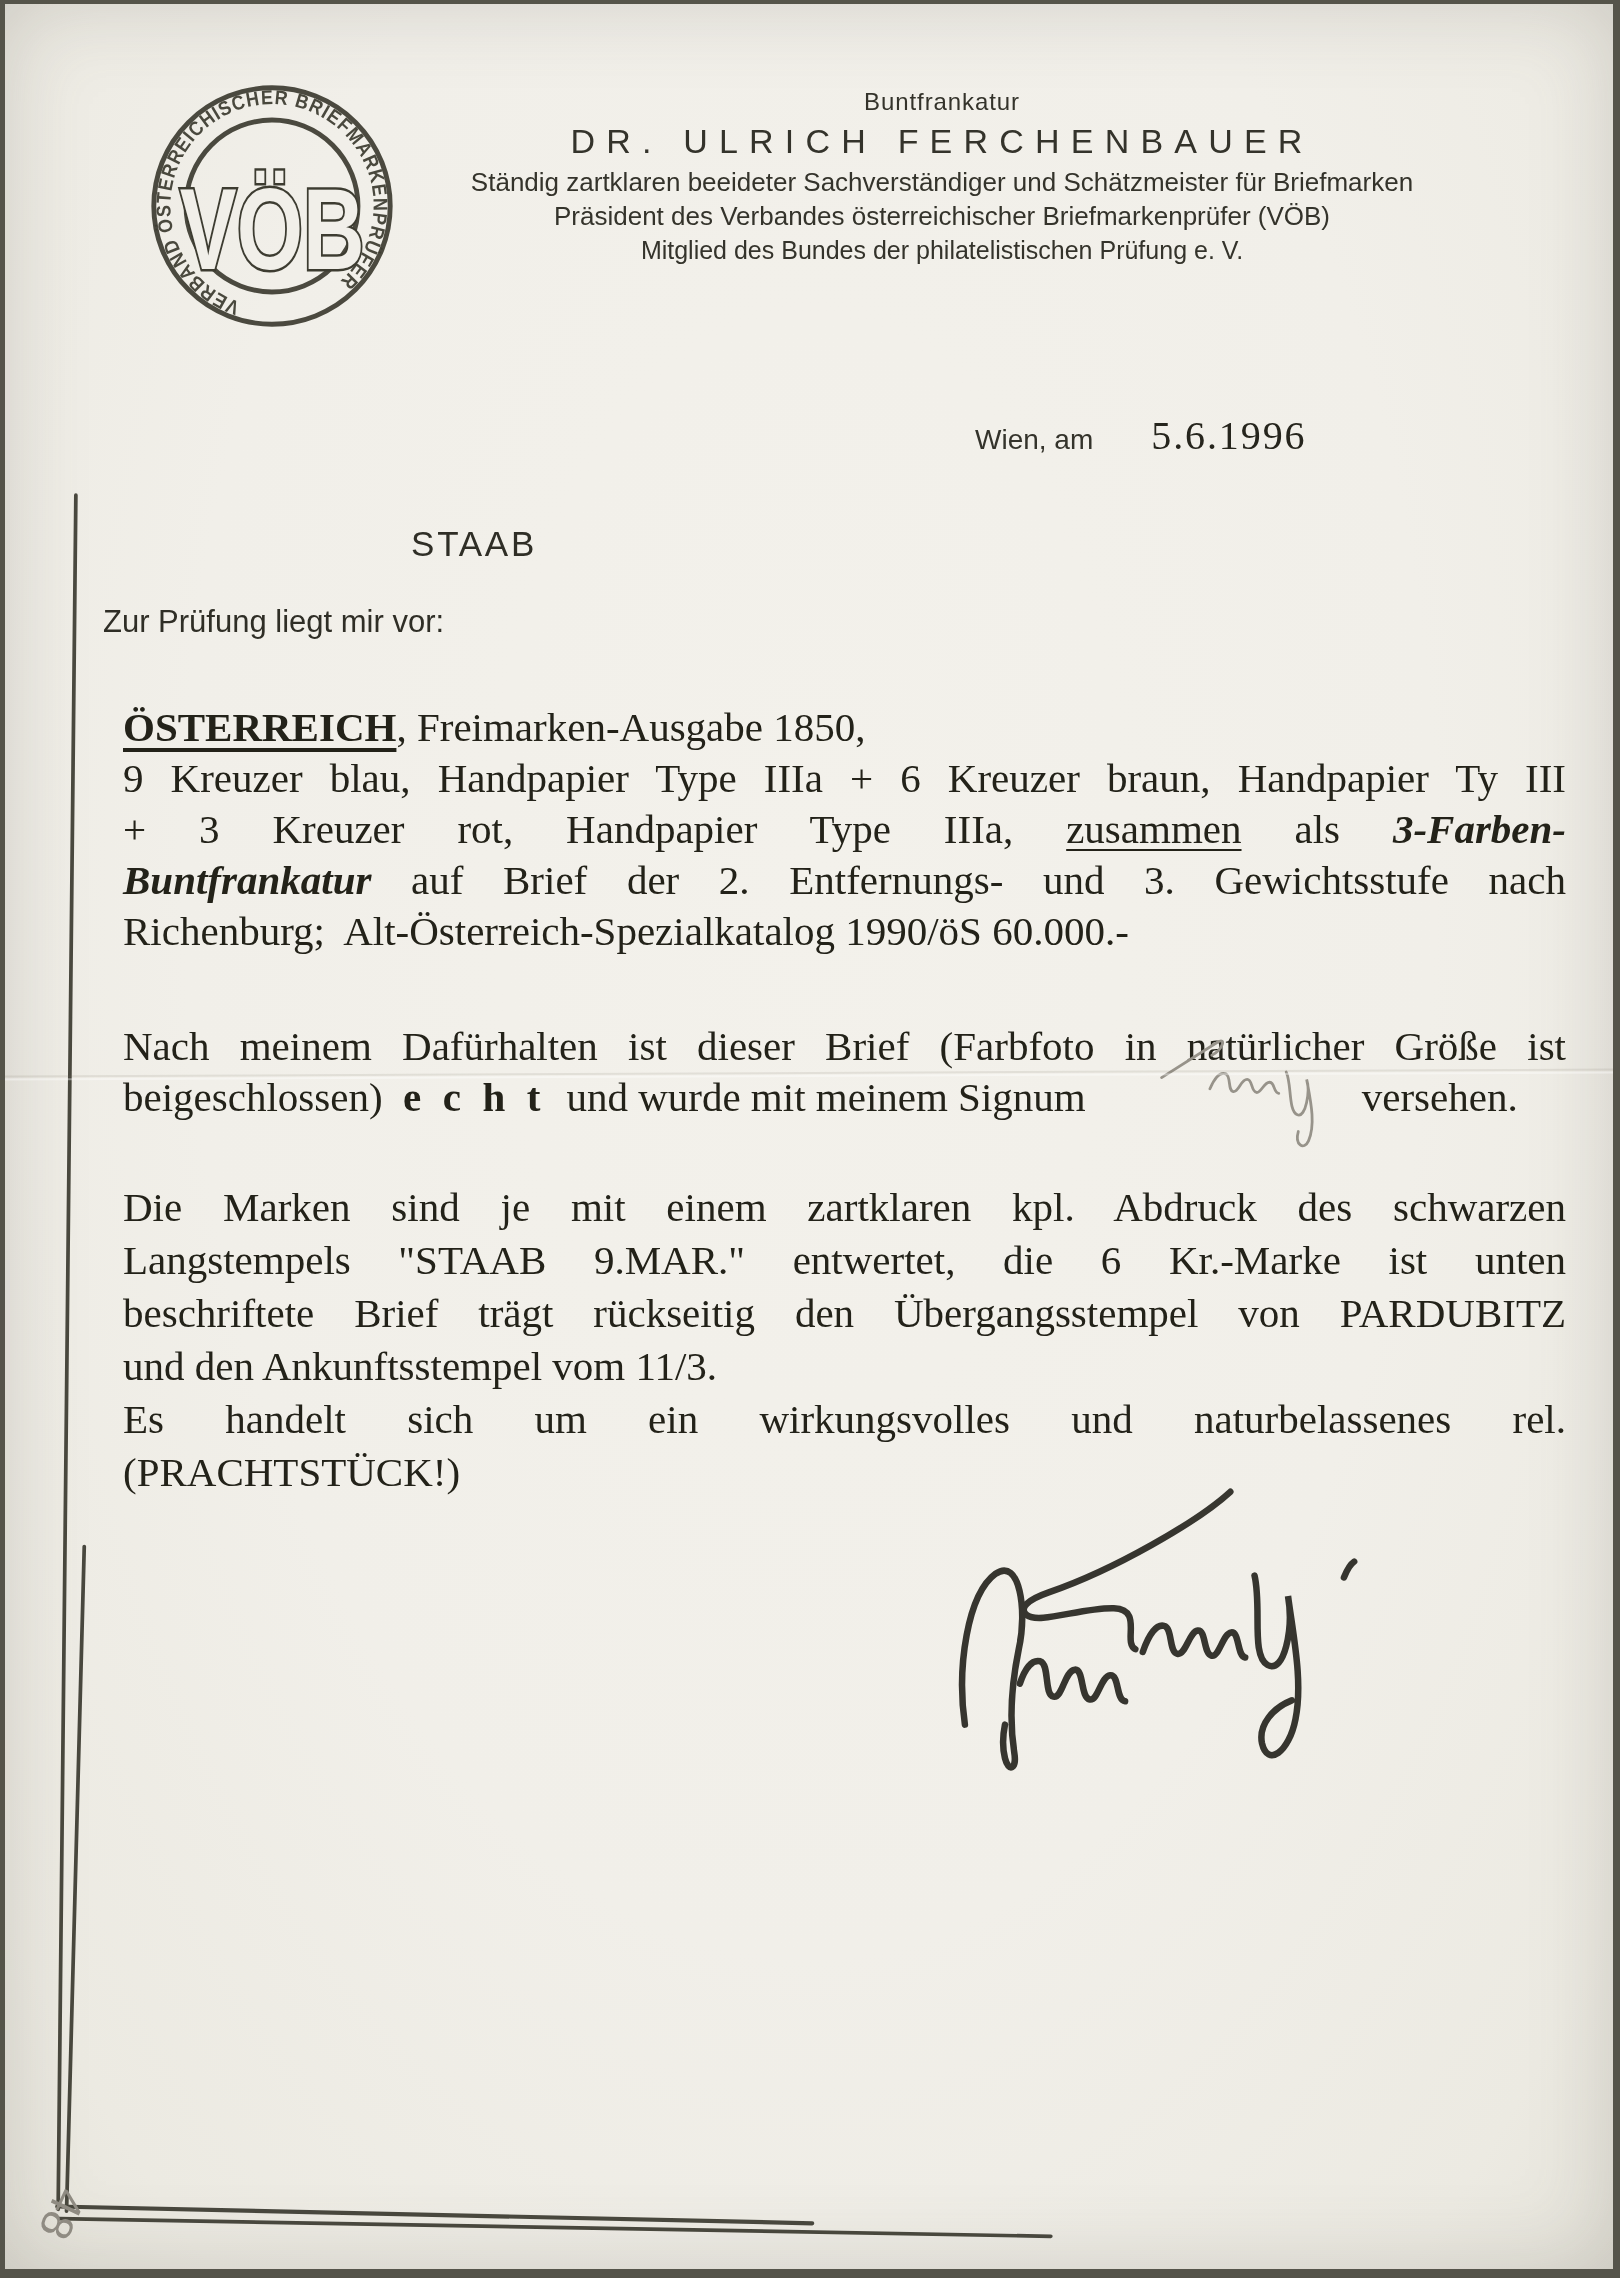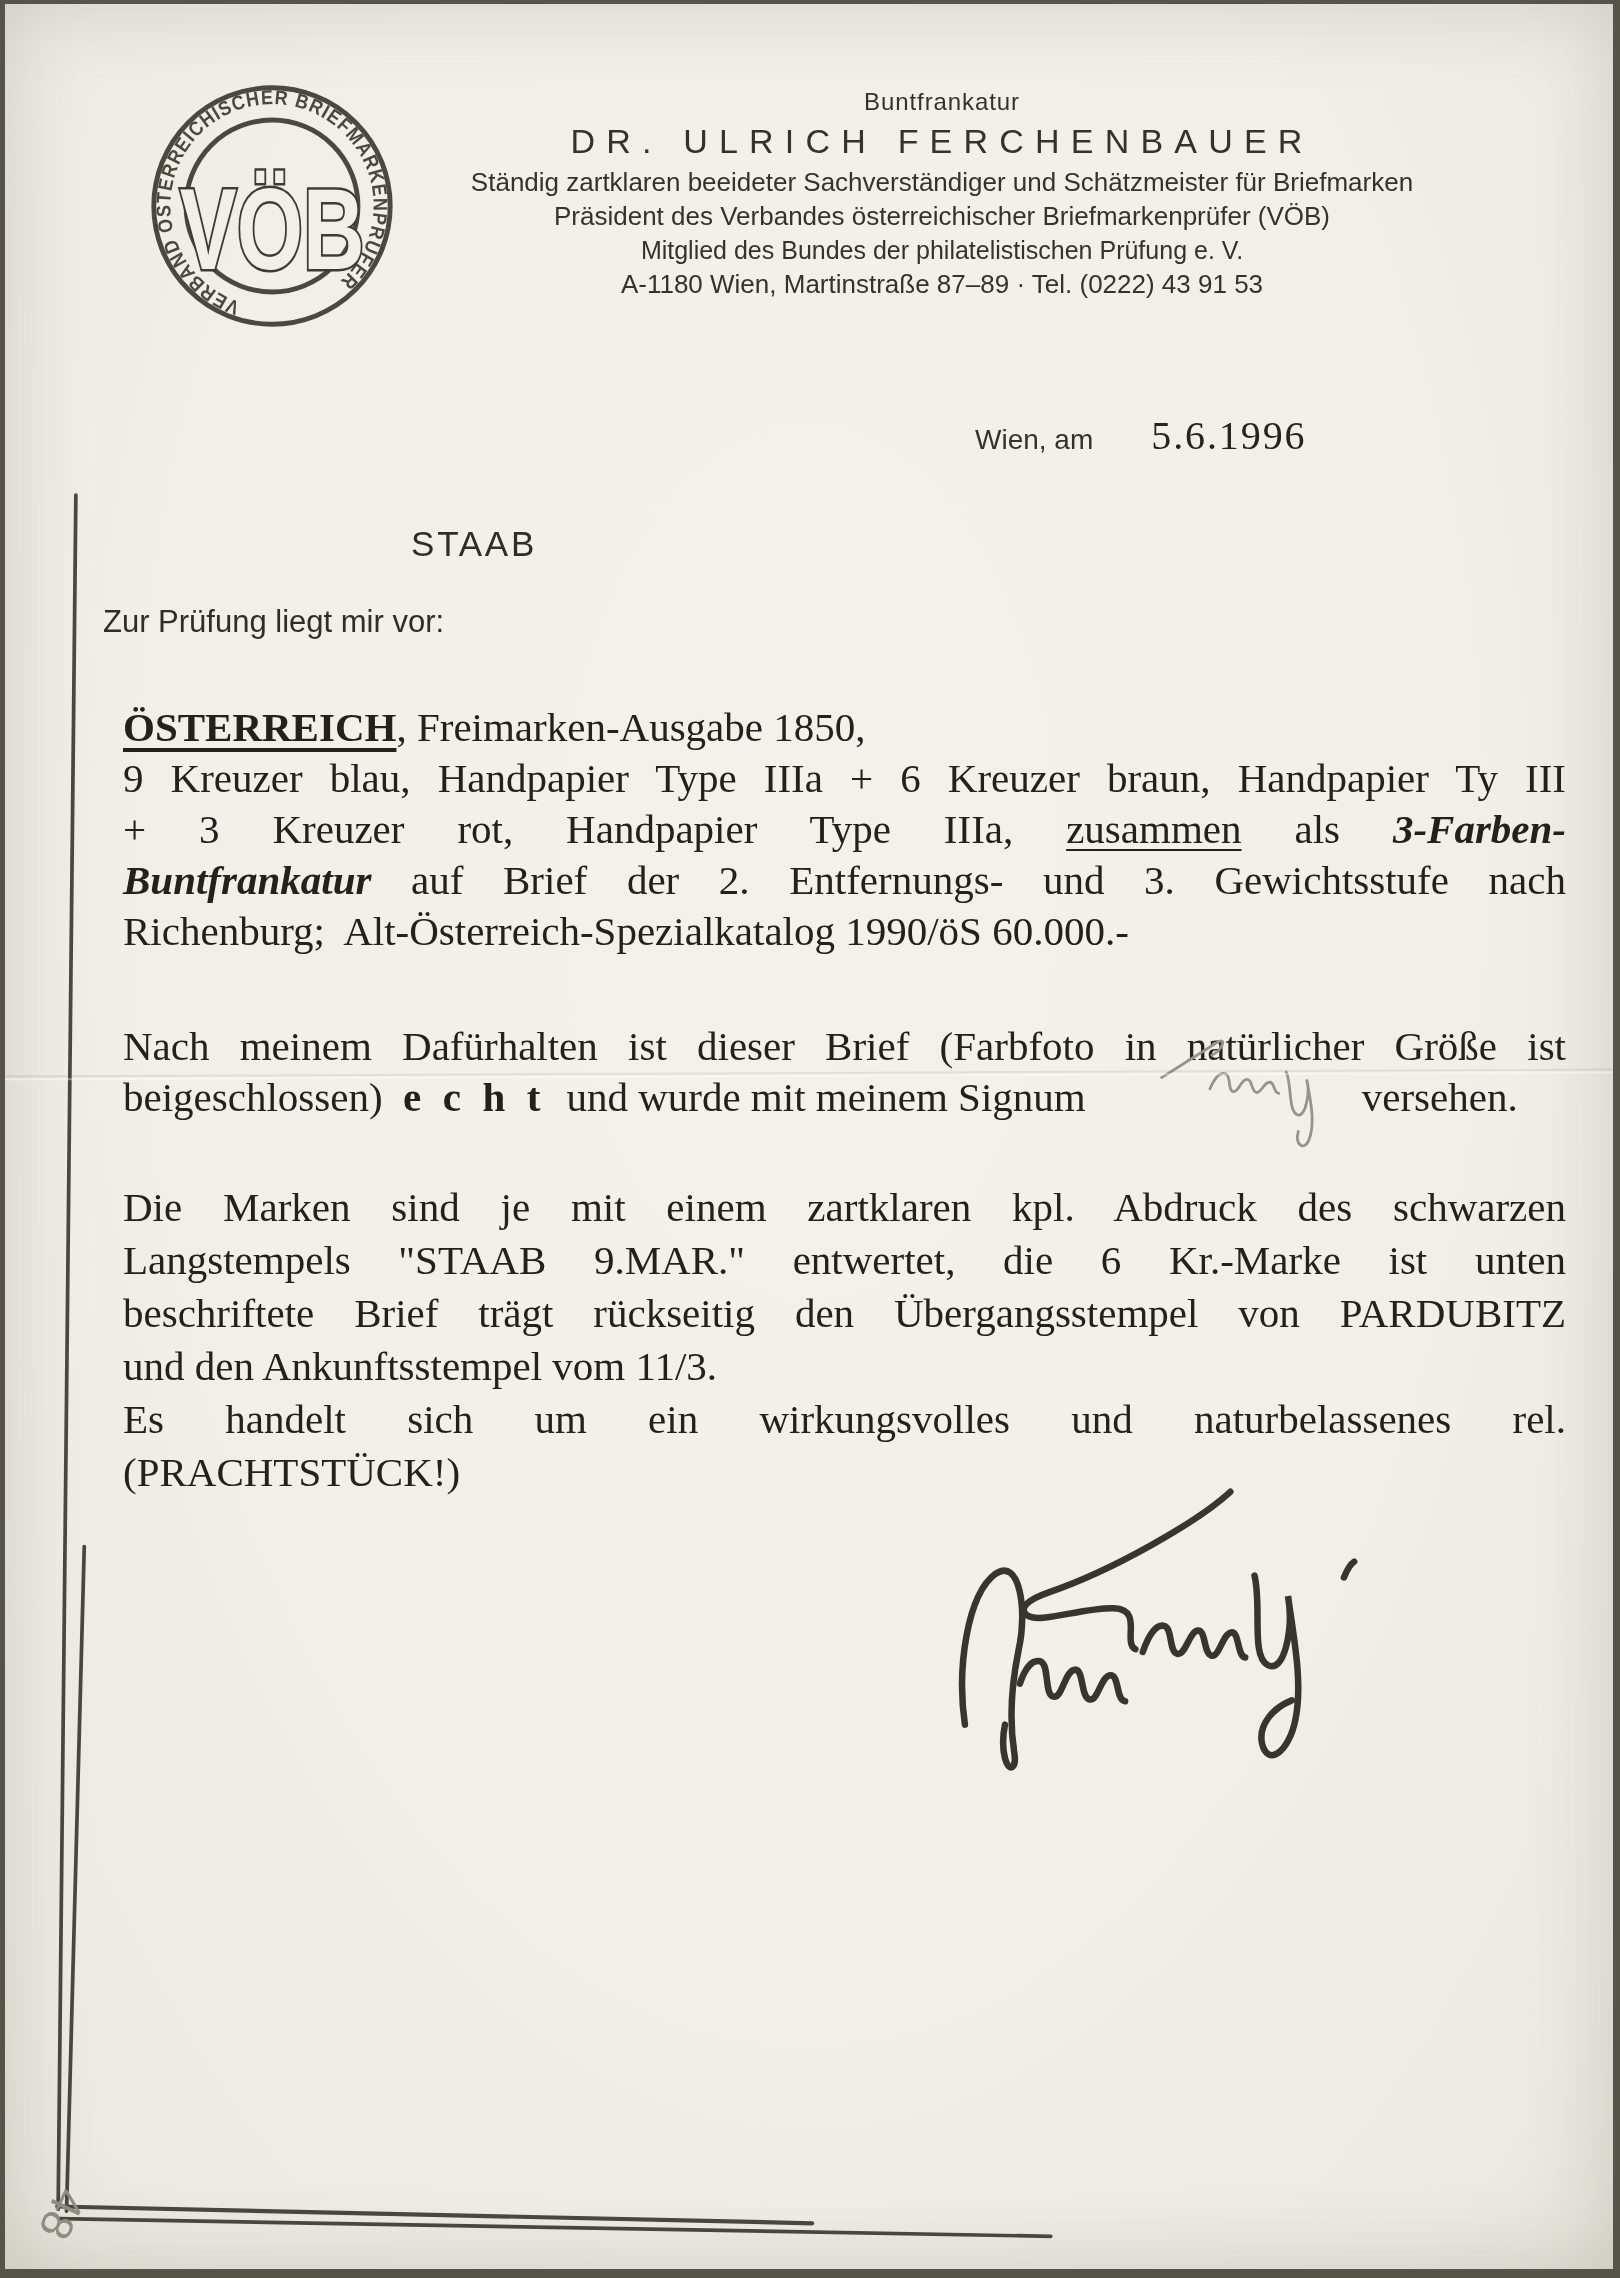--- a/index.html
+++ b/index.html
@@ -68,21 +68,20 @@
       <text x="176" y="194" text-anchor="middle" font-family="Liberation Sans, sans-serif" font-size="118" font-weight="bold" fill="#f1efe9" stroke="#3d3c31" stroke-width="5" paint-order="stroke">VÖB</text>
     </g>
   </svg>
 
   <div class="letterhead">
     <div class="lh-role">Buntfrankatur</div>
     <div class="lh-name">DR. ULRICH FERCHENBAUER</div>
     <div class="lh-sub">Ständig zartklaren beeideter Sachverständiger und Schätzmeister für Briefmarken</div>
     <div class="lh-sub">Präsident des Verbandes österreichischer Briefmarkenprüfer (VÖB)</div>
     <div class="lh-sub3">Mitglied des Bundes der philatelistischen Prüfung e. V.</div>
-    <div class="lh-sub">A-1180 Wien, Martinstraße 87–89 · Tel. (0222) 43 91 53</div>
   </div>
 
   <div class="dateline">
     <span class="date-label">Wien, am</span><span class="date-value">5.6.1996</span>
   </div>
 
   <div class="attest">STAAB</div>
   <div class="intro">Zur Prüfung liegt mir vor:</div>
 
   <div class="body-col p1">

